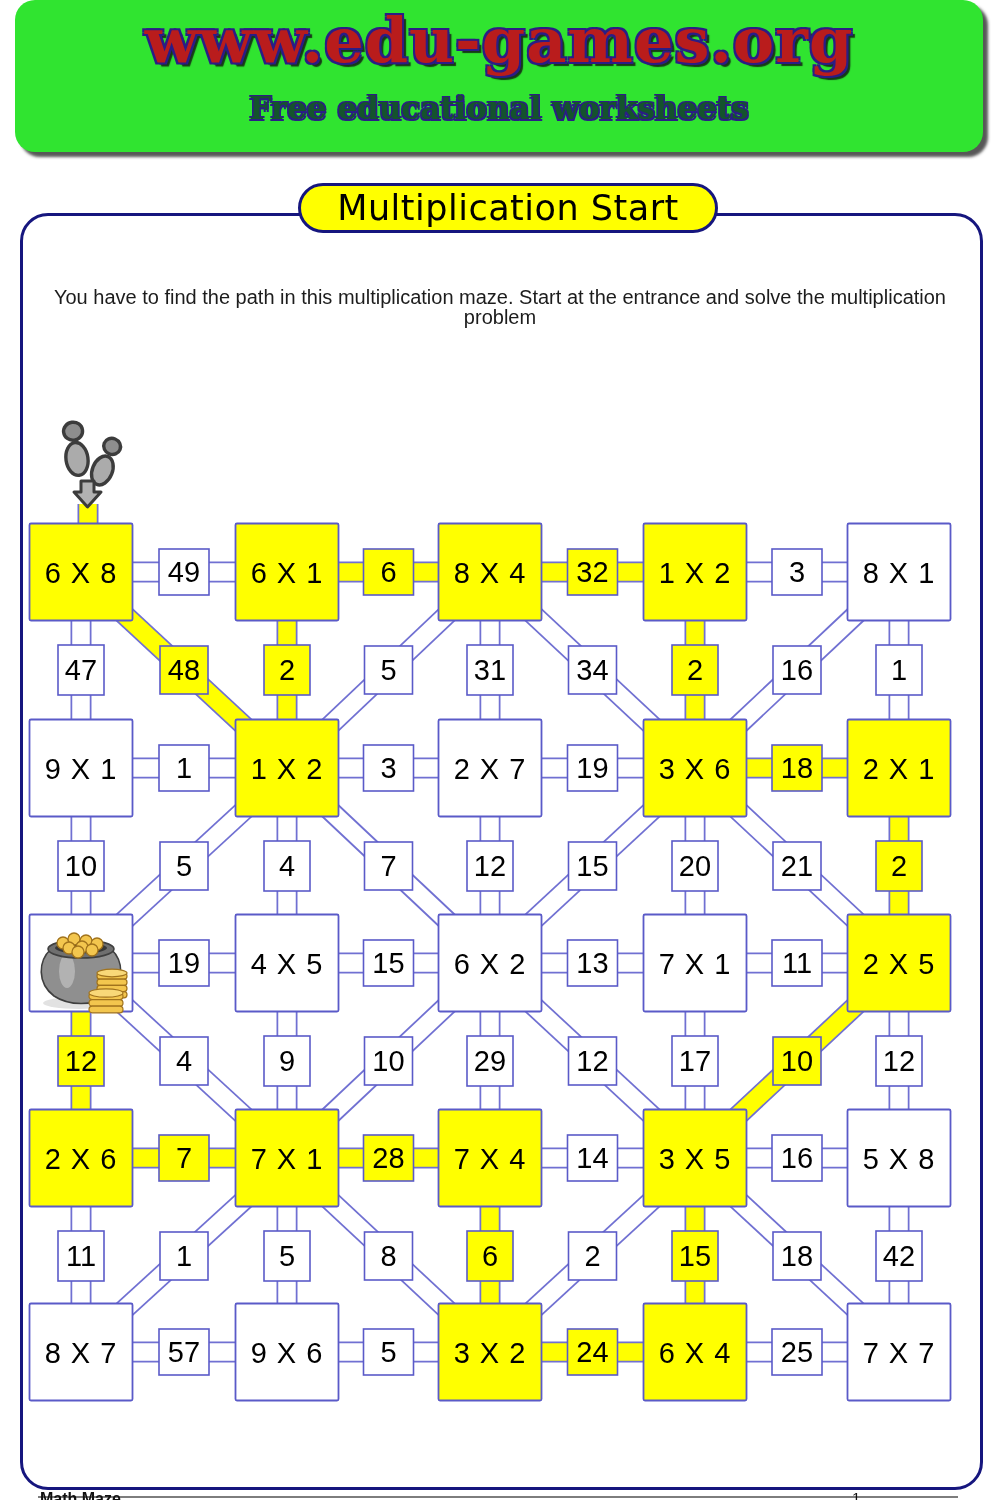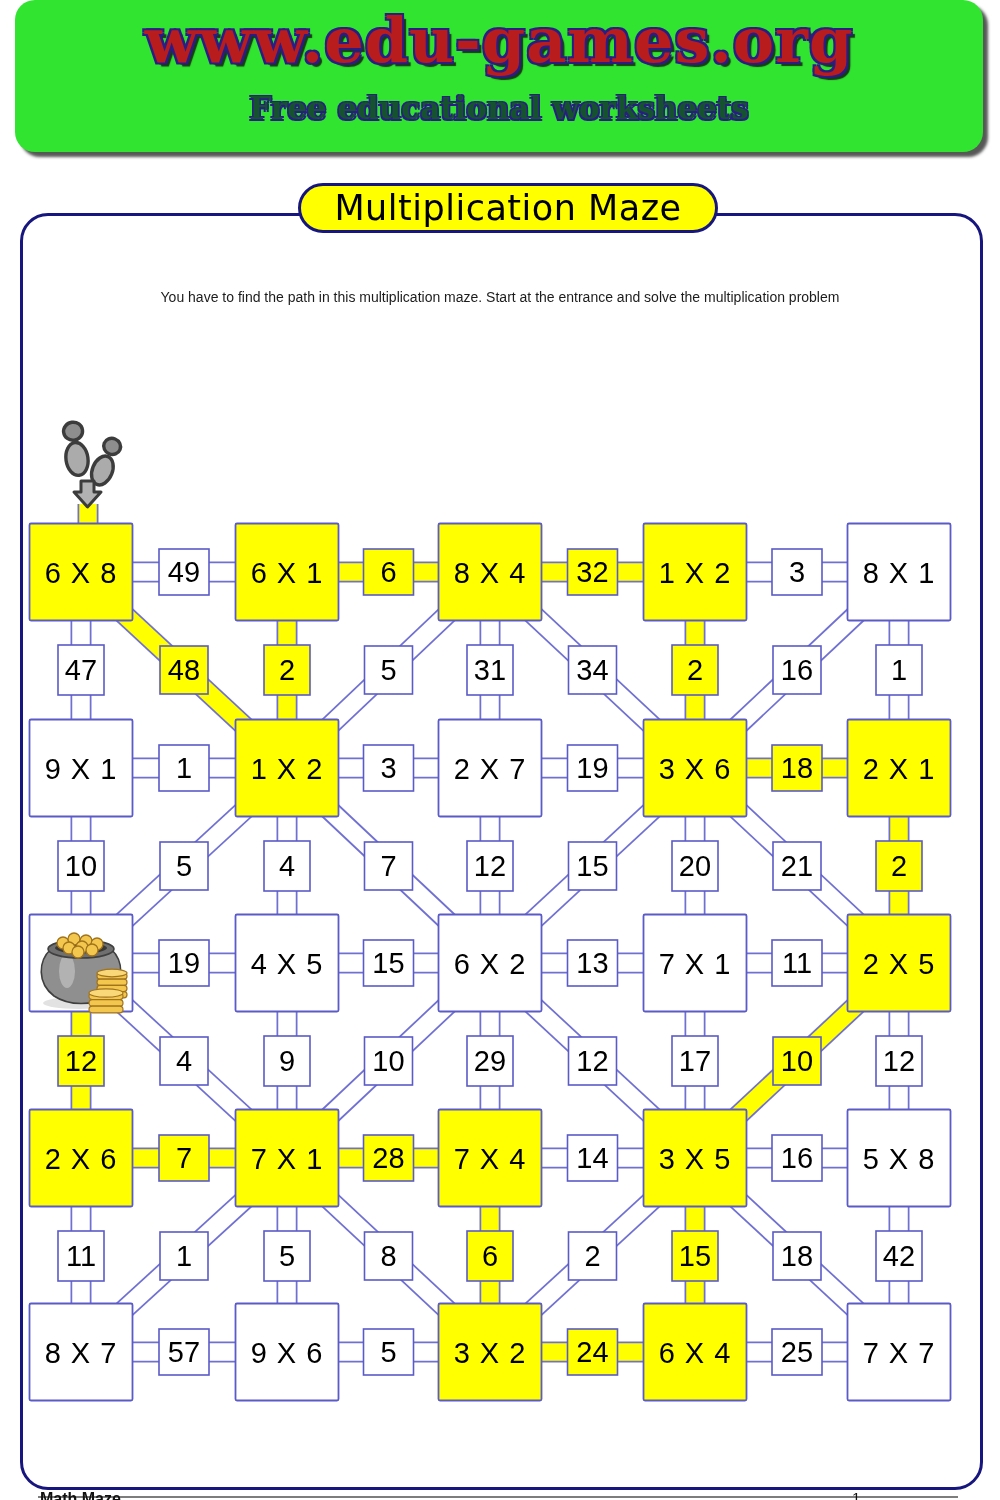--- a/index.html
+++ b/index.html
@@ -37,21 +37,21 @@
     background:#ffff00;border:3.5px solid #16167e;border-radius:26px;
     display:flex;align-items:center;justify-content:center;
   }
   .pill span{
     font-family:"DejaVu Sans",sans-serif;font-size:35px;color:#000;
     letter-spacing:0.5px;white-space:nowrap;
   }
   
   .instructions{
     left:30px;top:288px;width:940px;text-align:center;
-    font-size:14px;line-height:19.5px;color:#1c1c1c;
+    font-size:20px;line-height:19.5px;color:#1c1c1c;
   }
   .instructions span{display:block;}
   
   .maze-layer{left:0;top:0;width:1000px;height:1500px;}
   svg text{font-family:"Liberation Sans",sans-serif;}
   
   .footer-line{left:38px;top:1496px;width:920px;height:2px;background:#7d7d7d;}
   .footer-left{left:40px;top:1490px;font-size:16px;font-weight:bold;color:#111;}
   .footer-page{left:852px;top:1489px;font-size:15px;color:#111;}
 </style>
@@ -376,18 +376,18 @@
       </g>
       <g transform="rotate(22 105 464)">
         <ellipse cx="105" cy="445" rx="8.5" ry="8" fill="#8e8e8e" stroke="#3c3c3c" stroke-width="3.4"></ellipse>
         <ellipse cx="105" cy="471" rx="10" ry="15" fill="#ababab" stroke="#3c3c3c" stroke-width="3.4"></ellipse>
       </g>
     </g>
     <polygon points="81,481 94,481 94,492 101,492 87.5,507 74,492 81,492" fill="#b2b2b2" stroke="#3c3c3c" stroke-width="3" stroke-linejoin="round"></polygon>
   </svg>
 
 <div class="abs pill">
-  <span>Multiplication Maze</span>
+  <span>Multiplication Start</span>
 </div>
 
 <div class="abs footer-line"></div>
 <div class="abs footer-left">Math Maze</div>
 <div class="abs footer-page">1</div>
 
 </body></html>

